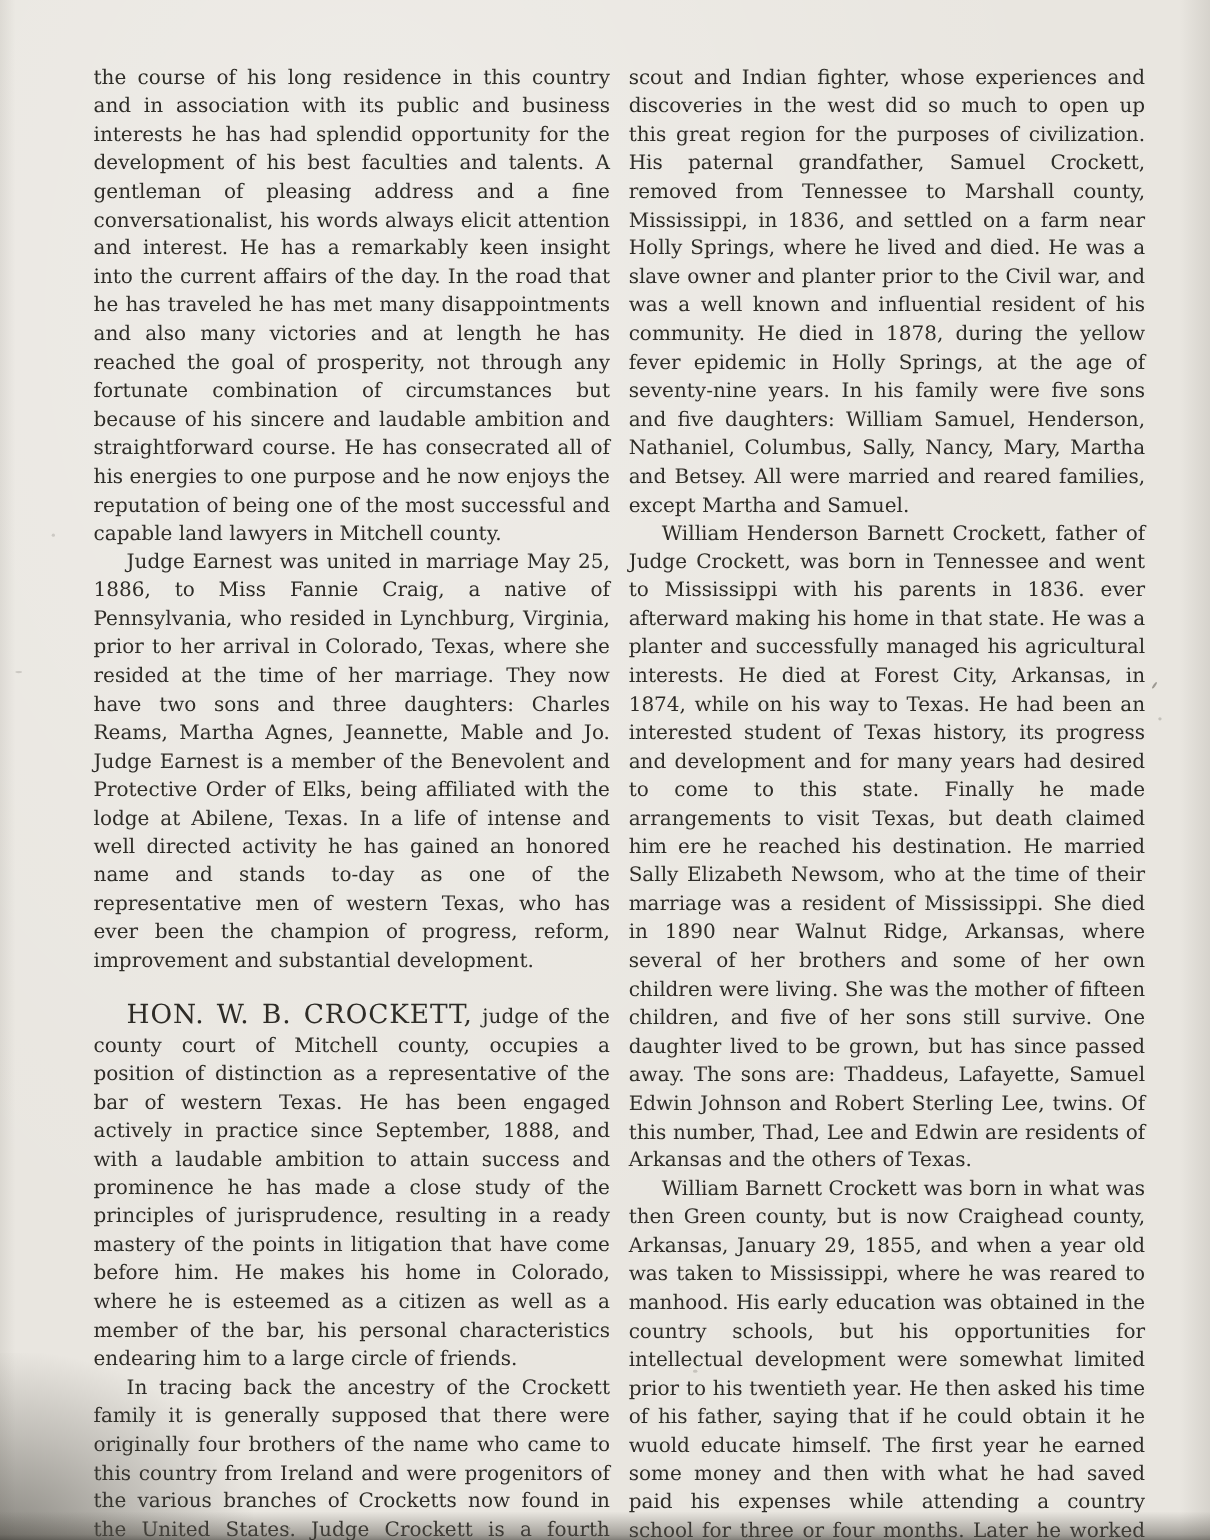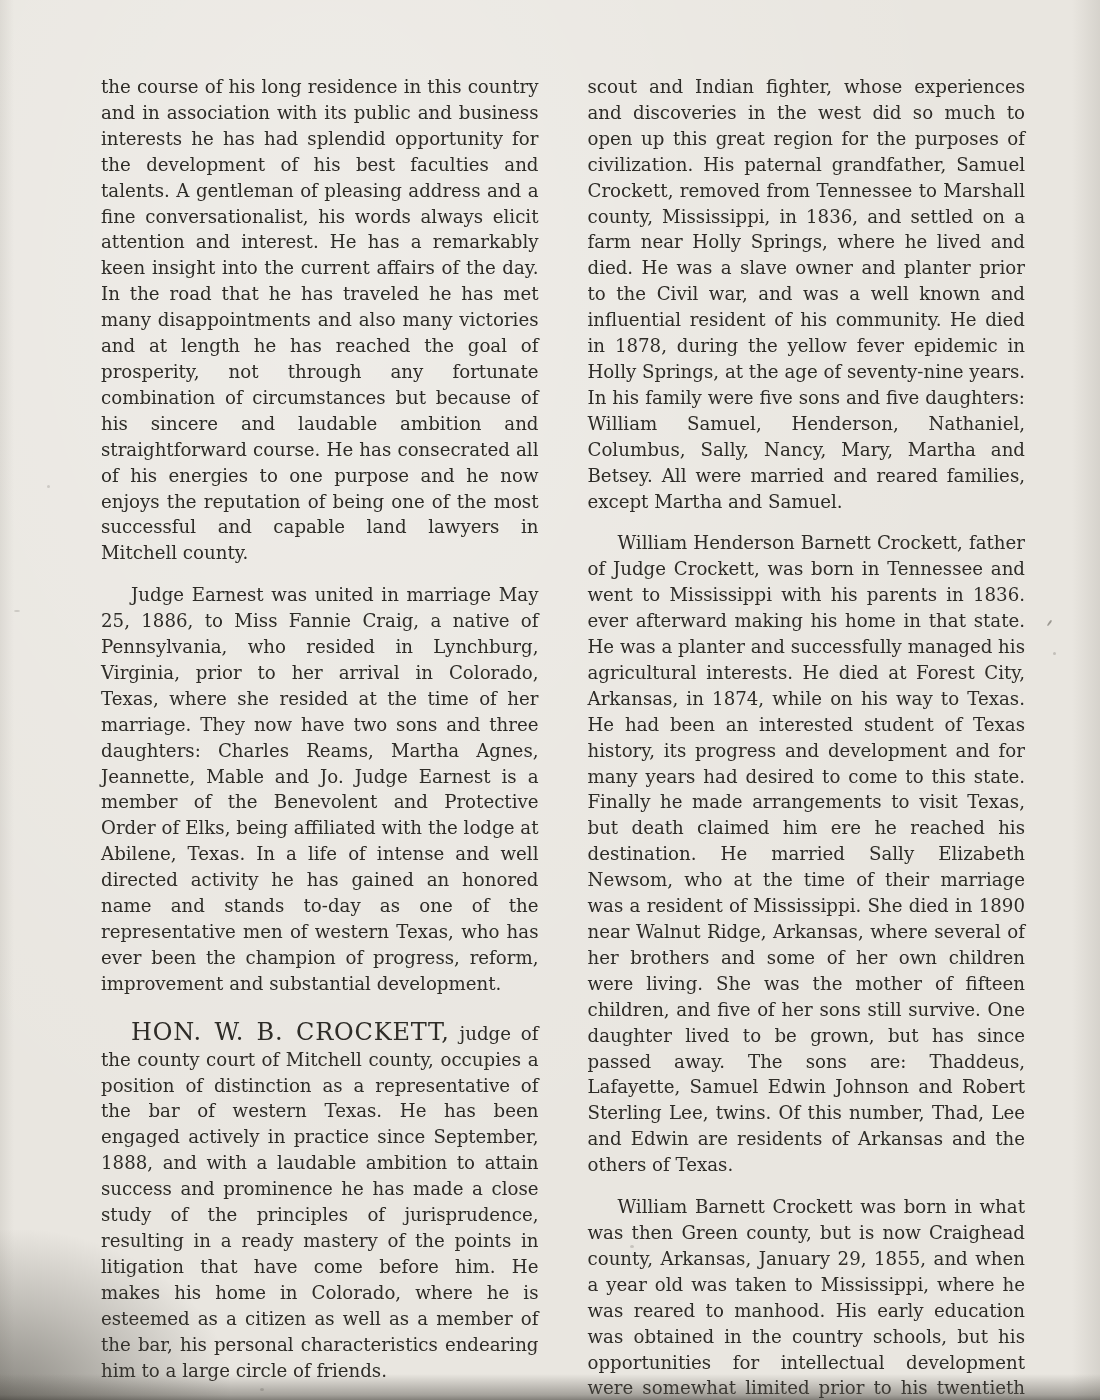--- a/index.html
+++ b/index.html
@@ -49,21 +49,21 @@
     margin-top: 6px;
   }
   .column {
     width: 470px;
     font-size: 18.2px;
     line-height: 25.9px;
     text-align: justify;
     color: #2e2c27;
   }
   .column p {
-    margin: 16px;
+    margin: 0;
     padding: 0;
   }
   .column p.indent {
     text-indent: 30px;
   }
   .column p.section-start {
     margin-top: 23px;
   }
   .bio-lead {
     font-size: 24px;

